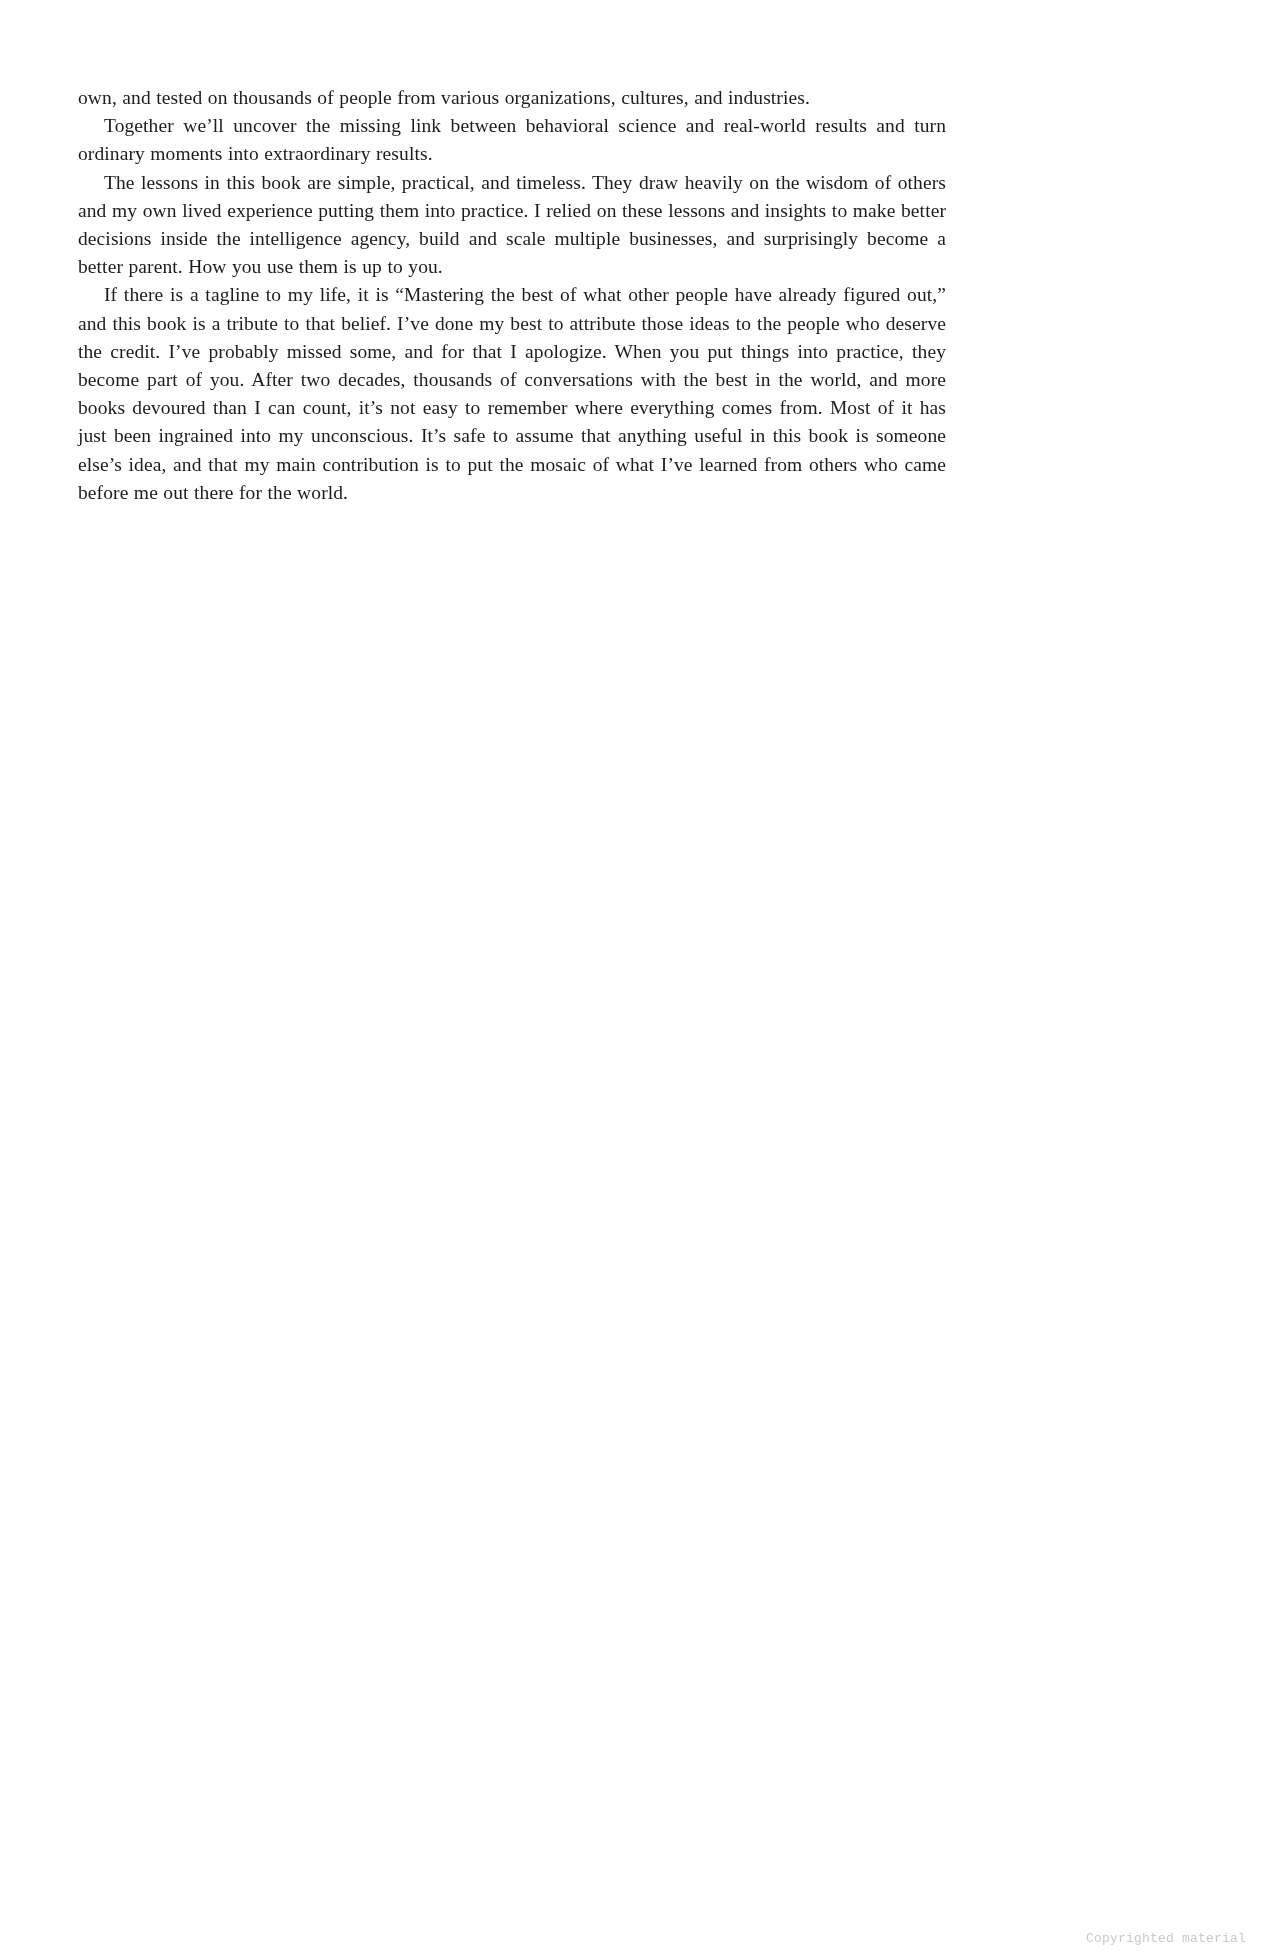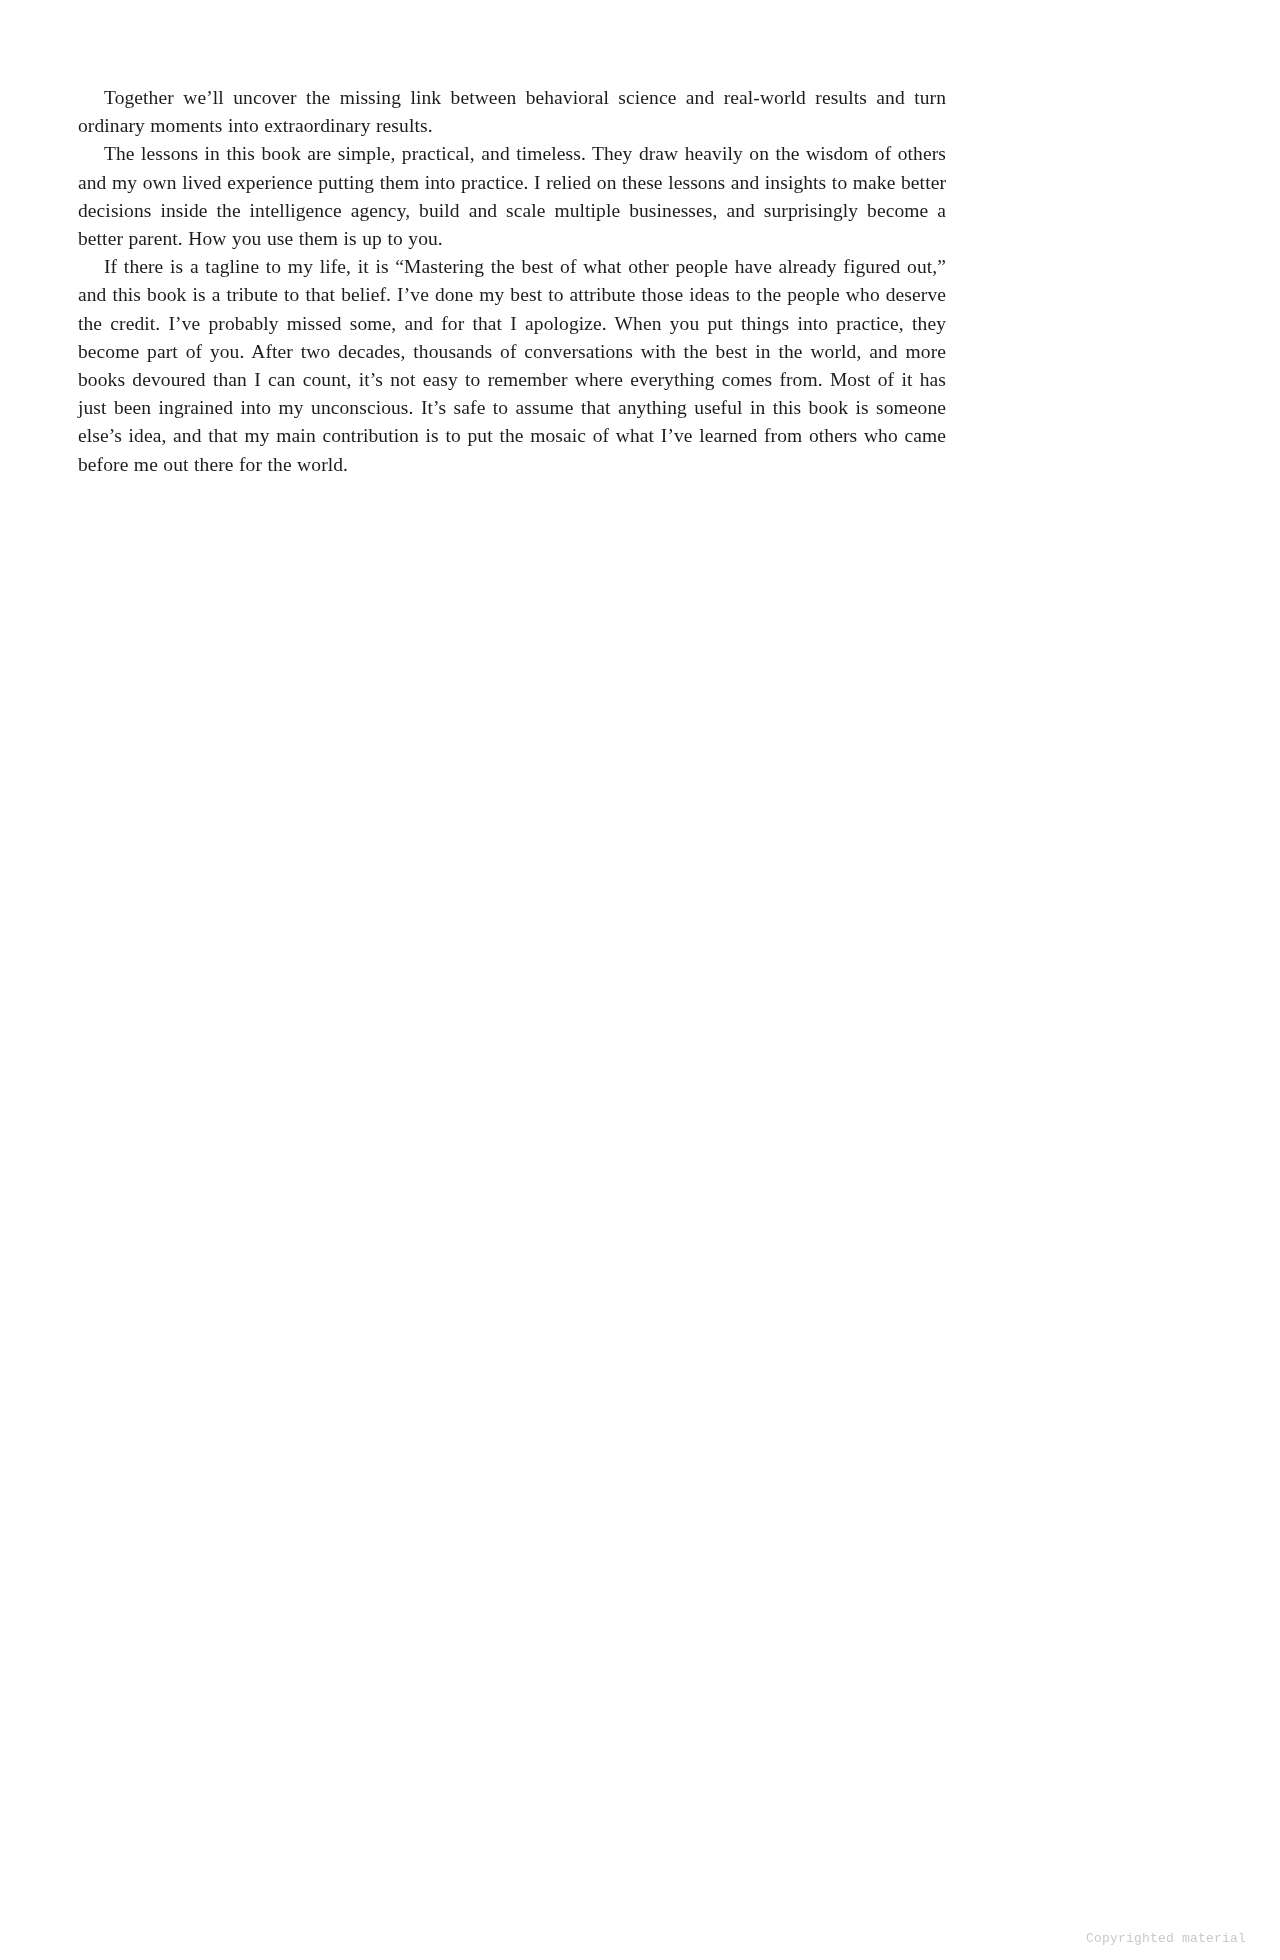--- a/index.html
+++ b/index.html
@@ -43,20 +43,21 @@
     color: #c9c9c9;
     letter-spacing: 0.2px;
   }
 </style>
 </head>
 <body>
 
 <div class="page">
 
   <div class="text-block">
+    <p>own, and tested on thousands of people from various organizations, cultures, and industries.</p>
     <p class="indent">Together we’ll uncover the missing link between behavioral science and real-world results and turn ordinary moments into extraordinary results.</p>
     <p class="indent">The lessons in this book are simple, practical, and timeless. They draw heavily on the wisdom of others and my own lived experience putting them into practice. I relied on these lessons and insights to make better decisions inside the intelligence agency, build and scale multiple businesses, and surprisingly become a better parent. How you use them is up to you.</p>
     <p class="indent">If there is a tagline to my life, it is “Mastering the best of what other people have already figured out,” and this book is a tribute to that belief. I’ve done my best to attribute those ideas to the people who deserve the credit. I’ve probably missed some, and for that I apologize. When you put things into practice, they become part of you. After two decades, thousands of conversations with the best in the world, and more books devoured than I can count, it’s not easy to remember where everything comes from. Most of it has just been ingrained into my unconscious. It’s safe to assume that anything useful in this book is someone else’s idea, and that my main contribution is to put the mosaic of what I’ve learned from others who came before me out there for the world.</p>
   </div>
 
   <div class="copyright">Copyrighted material</div>
 
 </div>
 
 </body></html>

